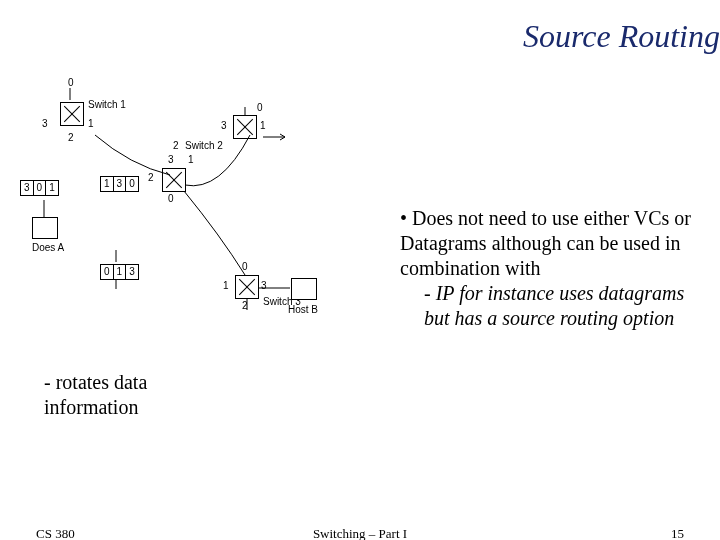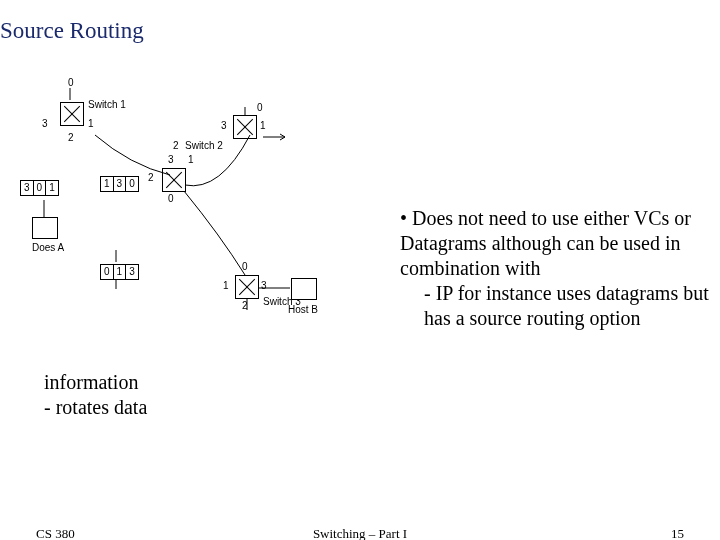--- a/index.html
+++ b/index.html
@@ -10,23 +10,24 @@
     font-family: "Times New Roman", Times, serif;
     background: #fff;
     color: #000;
     position: relative;
     overflow: hidden;
   }
   .title {
     position: absolute;
     top: 18px;
     width: 100%;
-    text-align: left;
-    font-size: 23px;
+    text-align: right;
+    font-size: 32px;
     color: #1a2a6c;
+    font-style: italic;
   }
   .diagram {
     position: absolute;
     top: 80px;
     left: 20px;
     width: 340px;
     height: 260px;
   }
   .switch {
     position: absolute;
@@ -87,20 +88,21 @@
   .right-bullet {
     position: absolute;
     left: 400px;
     top: 206px;
     width: 310px;
     font-size: 20px;
     line-height: 1.25;
   }
   .sub {
     margin-left: 24px;
+    font-style: italic;
   }
   .footer {
     position: absolute;
     bottom: 14px;
     width: 100%;
     font-size: 13px;
   }
   .footer-left { position: absolute; left: 36px; line-height: 1.2; }
   .footer-center { position: absolute; width: 100%; text-align: center; }
   .footer-right { position: absolute; right: 36px; }
@@ -179,22 +181,22 @@
     <span>3</span>
   </div>
 </div>
 
 <div class="right-bullet">
   <div>• Does not need to use either VCs or Datagrams although can be used in combination with</div>
   <div class="sub">- IP for instance uses datagrams but has a source routing option</div>
 </div>
 
 <div class="left-bullet">
+  <div style="margin-left:14px;">- rotates data</div>
   <div style="margin-left:14px;">information</div>
-  <div style="margin-left:14px;">- rotates data</div>
 </div>
 
 <div class="footer">
   <div class="footer-left">
     <span>CS 380</span><br>
     
   </div>
   <div class="footer-center">Switching – Part I</div>
   <div class="footer-right">15</div>
 </div>

